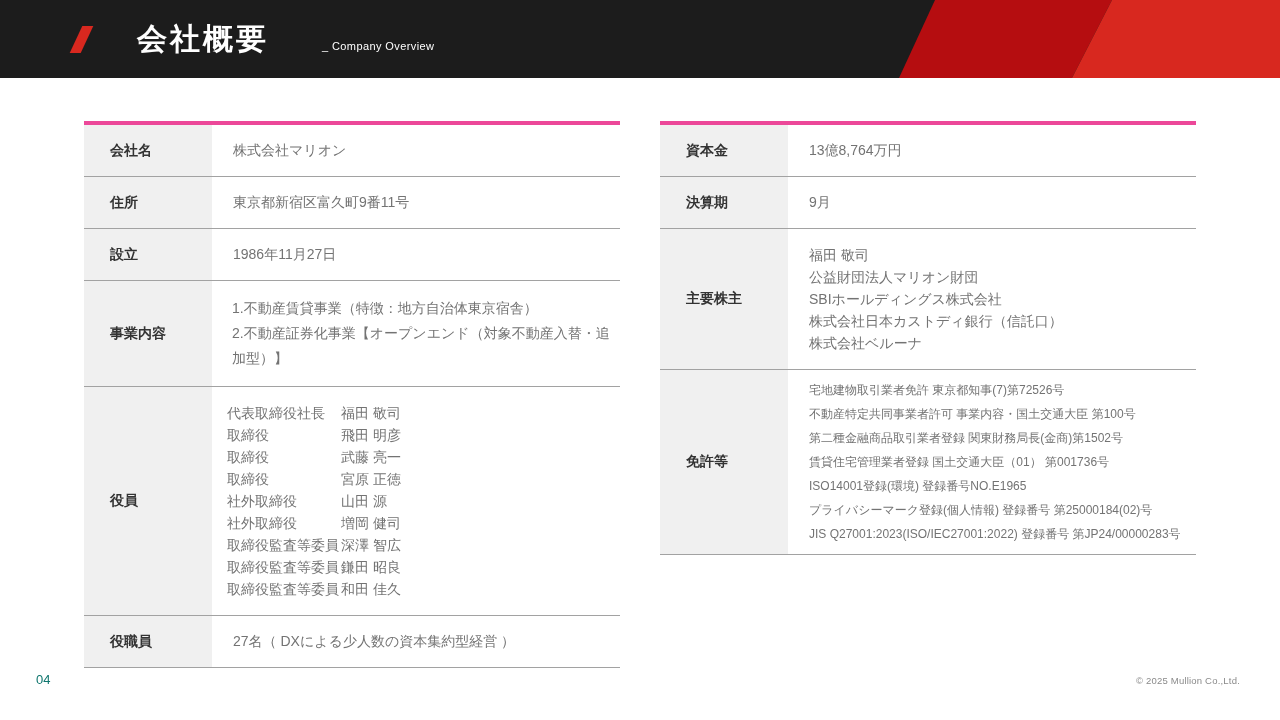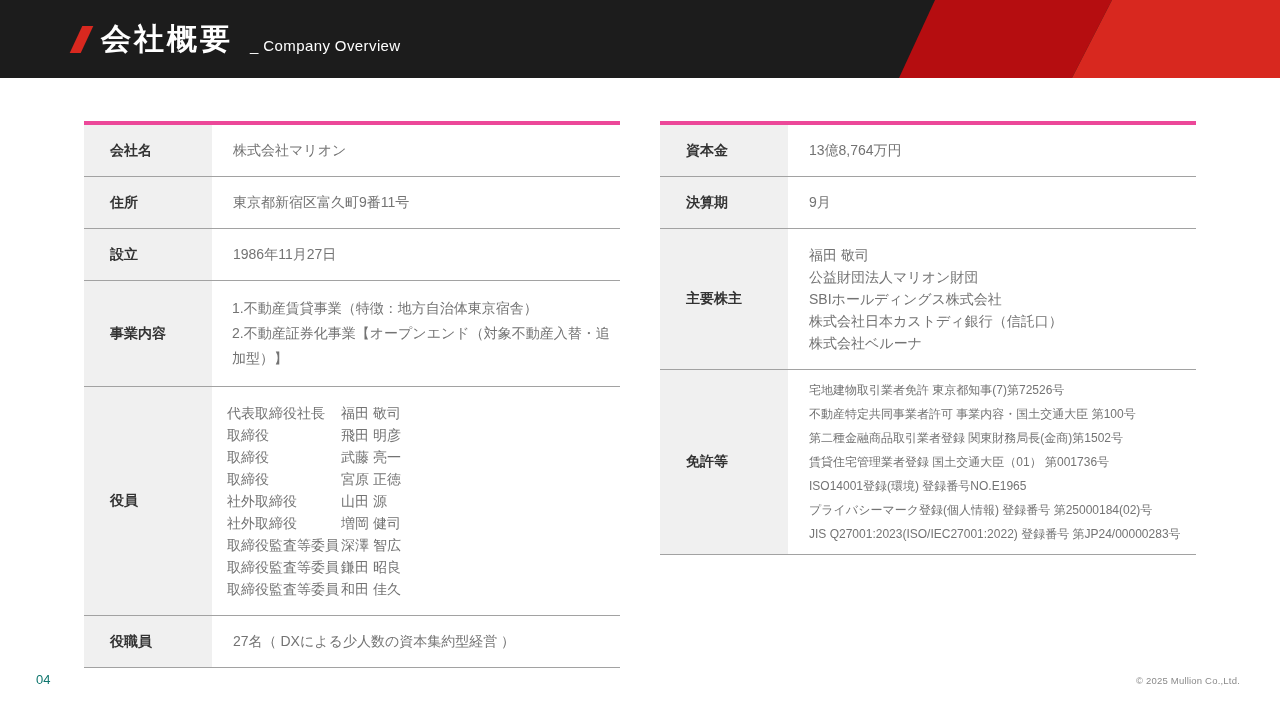--- a/index.html
+++ b/index.html
@@ -25,28 +25,28 @@
   .band-dark{
     background:var(--red-dark);
     clip-path:polygon(935px 0,1112px 0,1072px 78px,899px 78px);
   }
   .band-bright{
     background:var(--red-bright);
     clip-path:polygon(1112px 0,1280px 0,1280px 78px,1072px 78px);
   }
   .title-group{
     position:absolute;left:76px;top:0;height:78px;
-    display:flex;align-items:center;z-index:2;
+    display:flex;align-items:center;z-index:2;gap:36px;
   }
   .slash{
     width:11px;height:27px;background:var(--red-bright);
     transform:skewX(-25deg);margin-right:14px;
   }
   .page-title{color:#ffffff;font-size:30px;font-weight:bold;letter-spacing:3px;}
-  .page-subtitle{color:#ffffff;font-size:15px;margin-left:17px;margin-top:13px;letter-spacing:0.4px;}
+  .page-subtitle{color:#ffffff;font-size:11px;margin-left:17px;margin-top:13px;letter-spacing:0.4px;}
 
   
   .info-table{
     position:absolute;top:121px;width:536px;
     border-top:4px solid #ec4899;
   }
   #table-left{left:84px;}
   #table-right{left:660px;}
   .t-row{display:flex;border-bottom:1px solid #a2a2a2;}
   .t-label{

